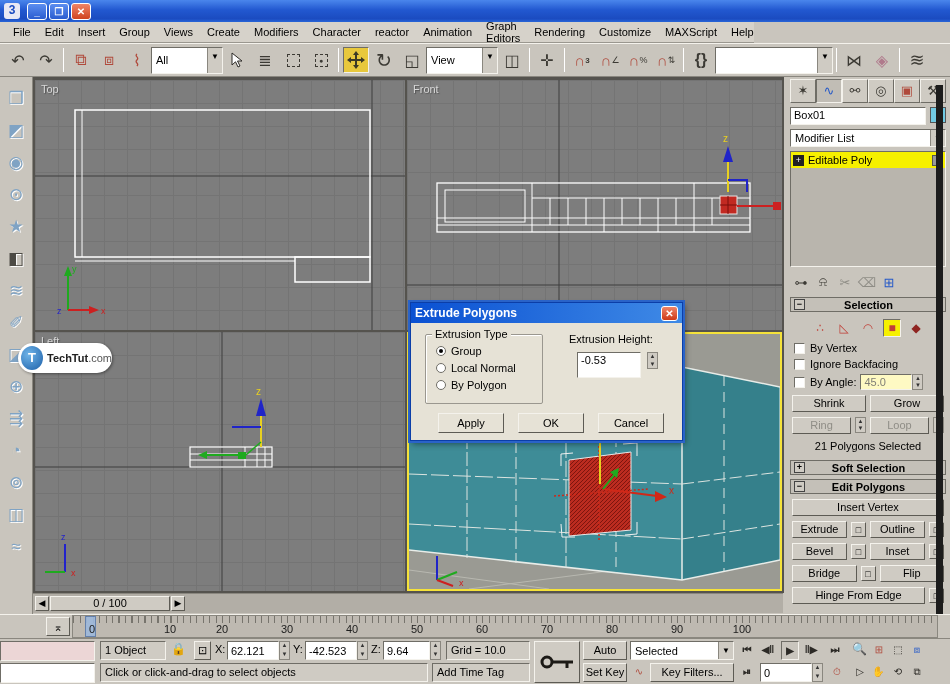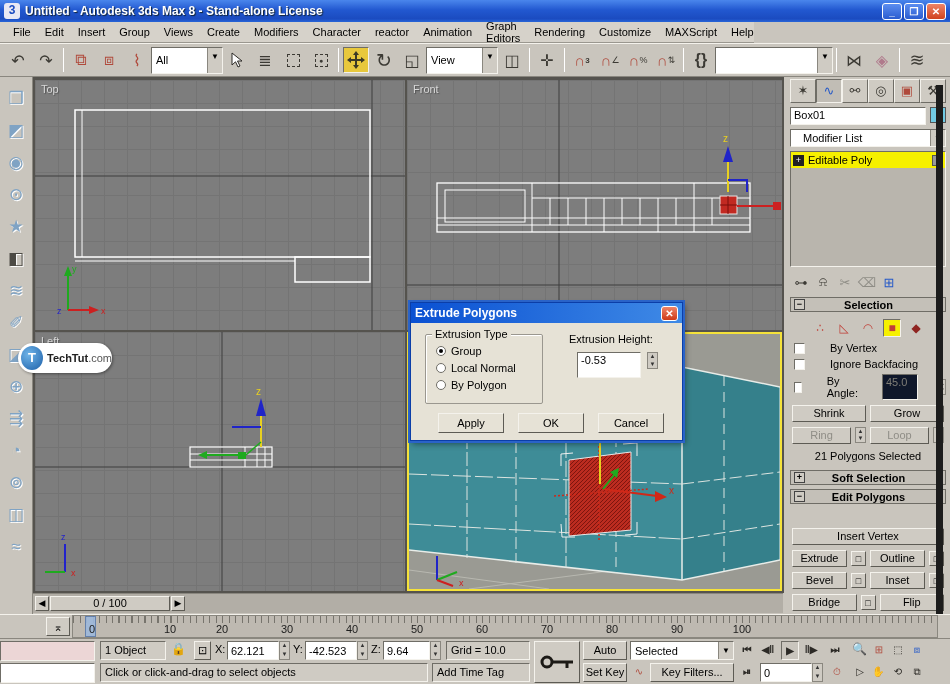--- a/index.html
+++ b/index.html
@@ -76,21 +76,21 @@
   .lightbulb { width:11px; height:11px; background:#9a9a9a; border:1px solid #555; margin-left:auto; }
   .stacktools { display:flex; align-items:center; height:22px; margin:4px 0 2px 0; color:#3c3a34; }
   .stool { width:22px; text-align:center; font-size:13px; }
   .stool.dis { color:#8f8d86; }
   .rollhdr { height:15px; border:1px solid #6f6d66; background:#c4c0b8; display:flex; align-items:center; margin-top:4px; font-weight:bold; }
   .rollhdr .pm { width:11px; height:11px; border:1px solid #444; background:#cfcbc3; font-size:9px; line-height:9px; text-align:center; margin:0 3px; font-weight:bold; }
   .rollhdr .rtitle { flex:1; text-align:center; margin-right:16px; }
   .subobj { display:flex; justify-content:center; gap:6px; margin:7px 0 5px; }
   .so { width:18px; height:18px; display:flex; align-items:center; justify-content:center; color:#c04038; font-size:12px; }
   .so.active { background:#f6f000; border:1px solid; border-color:#6f6d66 #f4f2ec #f4f2ec #6f6d66; }
-  .chkrow { display:flex; align-items:center; margin:4px 0 0 4px;gap:20px; }
+  .chkrow { display:flex; align-items:center; margin:4px 0 0 4px; }
   .chk { width:11px; height:11px; background:#fff; border:1px solid; border-color:#6f6d66 #f4f2ec #f4f2ec #6f6d66; margin-right:5px; }
   .spin { width:11px; display:inline-flex; flex-direction:column; border:1px solid #8a877f; background:#cfcbc3; height:16px; }
   .spin b { flex:1; font-size:6px; line-height:7px; text-align:center; color:#333; }
   .btnrow { display:flex; gap:4px; margin:5px 2px 0 2px; }
   .pbtn { flex:1; height:17px; line-height:15px; }
   .pbtn.dis { color:#8f8d86; }
   .setbox { width:15px; height:15px; margin-top:1px; display:flex; align-items:center; justify-content:center; font-size:9px; }
   .scrollstrip { position:absolute; left:936px; top:85px; width:7px; height:540px; background:#1c1c1c; }
 
   
@@ -130,21 +130,20 @@
   .navbtn { position:absolute; width:18px; height:19px; text-align:center; line-height:17px; font-size:10px; color:#2c2a26; }
   .playbtn { font-weight:bold; }
 </style>
 </head>
 <body>
 
 <div id="app">
 
   <div class="titlebar">
     <div class="app-icon">3</div>
-    <div class="title">Untitled - Autodesk 3ds Max 8  - Stand-alone License</div>
     <div class="winbtn">_</div>
     <div class="winbtn">❐</div>
     <div class="winbtn close">✕</div>
   </div>
 
   <div class="menubar">
     <span>File</span>
     <span>Edit</span>
     <span>Insert</span>
     <span>Group</span>
@@ -403,21 +402,21 @@
       <div class="ptab active">∿</div>
       <div class="ptab">⚯</div>
       <div class="ptab">◎</div>
       <div class="ptab" style="color:#b04a3c;">▣</div>
       <div class="ptab">⚒</div>
     </div>
     <div class="namerow">
       <div class="field" style="flex:1; height:18px;">Box01</div>
       <div class="swatch"></div>
     </div>
-    <div class="dd" style="width:100%; height:18px;padding-left:8px;">
+    <div class="dd" style="width:100%; height:18px;">
       <span class="dtext">Modifier List</span>
       <span class="darrow">▼</span>
     </div>
     <div class="stack">
       <div class="stackrow">
         <span class="plusbox">+</span>
         <span>Editable Poly</span>
         <span class="lightbulb"></span>
       </div>
     </div>
@@ -444,21 +443,21 @@
         <span class="chk"></span>
         <span>By Vertex</span>
       </div>
     <div class="chkrow">
         <span class="chk"></span>
         <span>Ignore Backfacing</span>
       </div>
     <div class="chkrow">
       <span class="chk"></span>
       <span>By Angle:</span>
-      <span class="field" style="width:52px; height:26px; margin-left:4px; color:#7f7d76; background:#0f172a;">45.0</span>
+      <span class="field" style="width:52px; height:16px; margin-left:4px; color:#7f7d76; background:#fef9c3;">45.0</span>
       <span class="spin">
           <b>▲</b>
           <b>▼</b>
         </span>
     </div>
     <div class="btnrow">
       <div class="btn pbtn">Shrink</div>
       <div class="btn pbtn">Grow</div>
     </div>
     <div class="btnrow">
@@ -477,21 +476,21 @@
 
     <div class="rollhdr" style="margin-top:8px;">
       <span class="pm">+</span>
       <span class="rtitle">Soft Selection</span>
     </div>
 
     <div class="rollhdr">
       <span class="pm">−</span>
       <span class="rtitle">Edit Polygons</span>
     </div>
-    <div class="btnrow" style="margin-top:24px;">
+    <div class="btnrow" style="margin-top:5px;">
       <div class="btn pbtn">Insert Vertex</div>
     </div>
     <div class="btnrow">
       <div class="btn pbtn">Extrude</div>
       <div class="btn setbox">□</div>
       <div class="btn pbtn">Outline</div>
       <div class="btn setbox">□</div>
     </div>
     <div class="btnrow">
       <div class="btn pbtn">Bevel</div>

